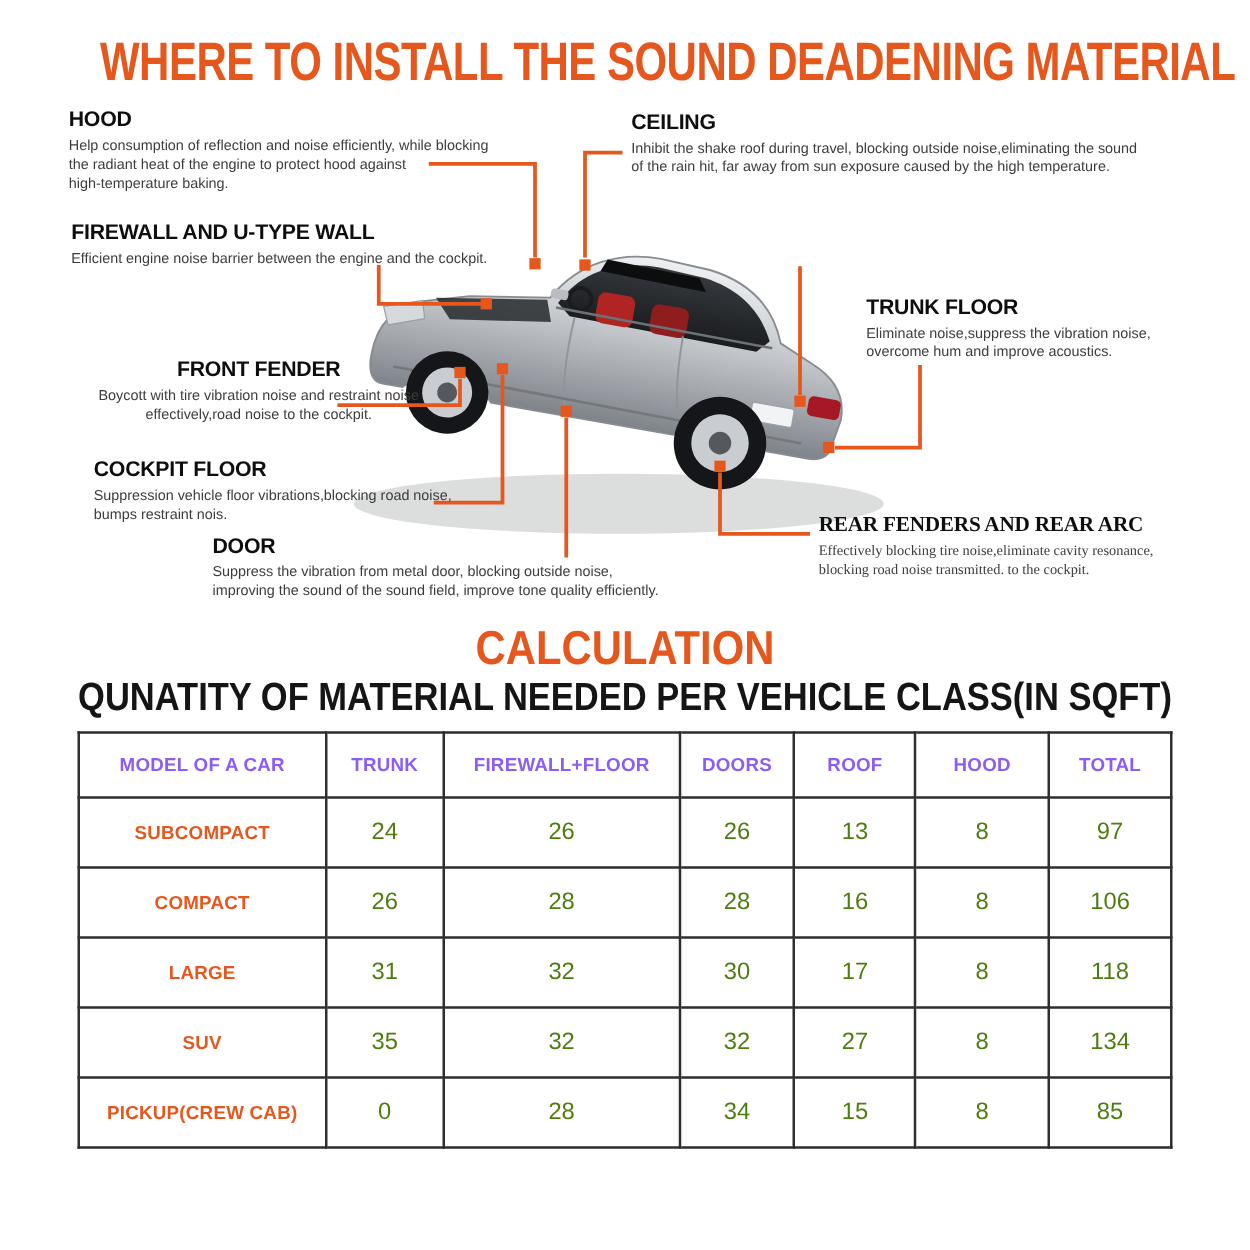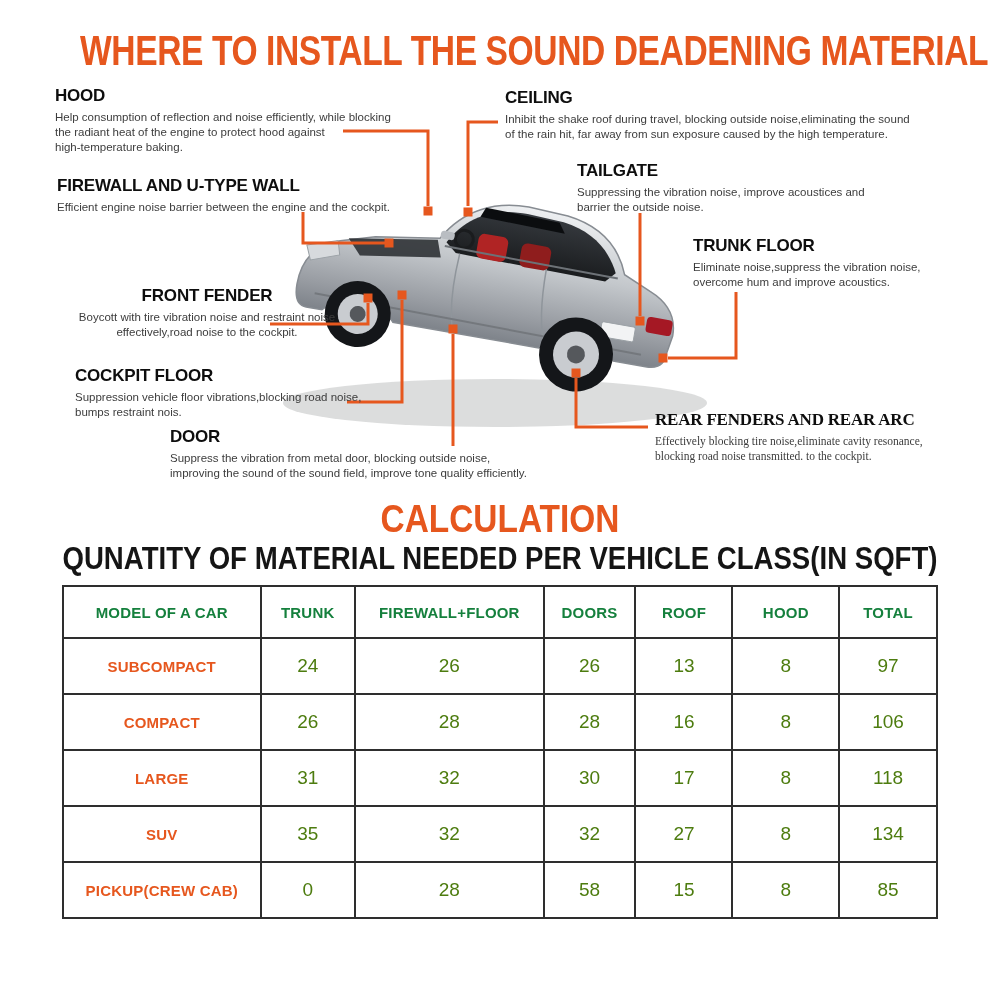--- a/index.html
+++ b/index.html
@@ -37,21 +37,21 @@
   }
   .calc-table {
     position:absolute; left:62px; top:585px; width:876px;
     border-collapse:collapse; table-layout:fixed;
   }
   .calc-table th, .calc-table td {
     border:2px solid #2e2e2e; text-align:center; vertical-align:middle; padding:0;
   }
   .calc-table thead tr { height:52px; }
   .calc-table tbody tr { height:56px; }
-  .calc-table th { font-size:15px; font-weight:bold; color:#15803d; letter-spacing:0.2px; }
+  .calc-table th { font-size:15px; font-weight:bold; color:#8b5cf6; letter-spacing:0.2px; }
   .calc-table td.model { font-size:15px; font-weight:bold; color:#E6571E; letter-spacing:0.2px; }
   .calc-table td.num { font-size:19px; font-weight:normal; color:#4d7c0f; }
 </style>
 </head>
 <body>
 
 <div class="canvas">
 
   <div class="page-title">WHERE TO INSTALL THE SOUND DEADENING MATERIAL</div>
 
@@ -134,25 +134,20 @@
   </div>
   <div class="co" id="co-ceiling">
     <div class="co-h">CEILING</div>
     <div class="co-b">Inhibit the shake roof during travel, blocking outside noise,eliminating the sound
 of the rain hit, far away from sun exposure caused by the high temperature.</div>
   </div>
   <div class="co" id="co-firewall">
     <div class="co-h">FIREWALL AND U-TYPE WALL</div>
     <div class="co-b">Efficient engine noise barrier between the engine and the cockpit.</div>
   </div>
-  <div class="co" id="co-tailgate">
-    <div class="co-h">TAILGATE</div>
-    <div class="co-b">Suppressing the vibration noise, improve acoustices and
-barrier the outside noise.</div>
-  </div>
   <div class="co" id="co-trunk">
     <div class="co-h">TRUNK FLOOR</div>
     <div class="co-b">Eliminate noise,suppress the vibration noise,
 overcome hum and improve acoustics.</div>
   </div>
   <div class="co" id="co-fender">
     <div class="co-h">FRONT FENDER</div>
     <div class="co-b">Boycott with tire vibration noise and restraint noise
 effectively,road noise to the cockpit.</div>
   </div>
@@ -230,21 +225,21 @@
         <td class="num">32</td>
         <td class="num">32</td>
         <td class="num">27</td>
         <td class="num">8</td>
         <td class="num">134</td>
       </tr>
       <tr>
         <td class="model">PICKUP(CREW CAB)</td>
         <td class="num">0</td>
         <td class="num">28</td>
-        <td class="num">58</td>
+        <td class="num">34</td>
         <td class="num">15</td>
         <td class="num">8</td>
         <td class="num">85</td>
       </tr>
     </tbody>
   </table>
 
 </div>
 
 </body></html>

